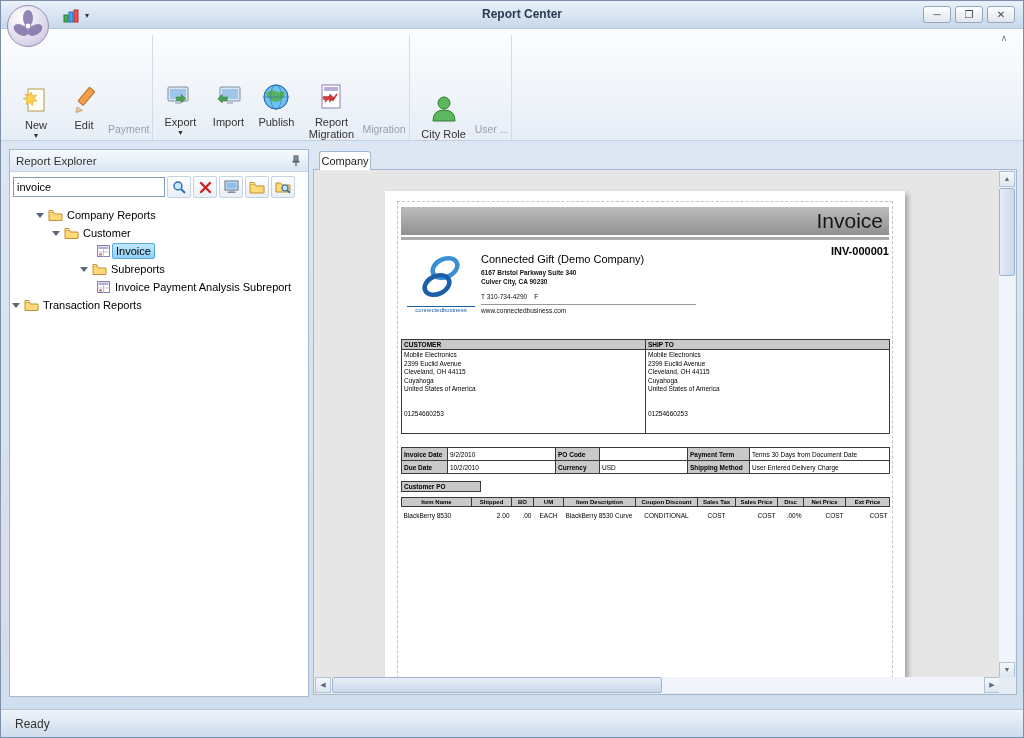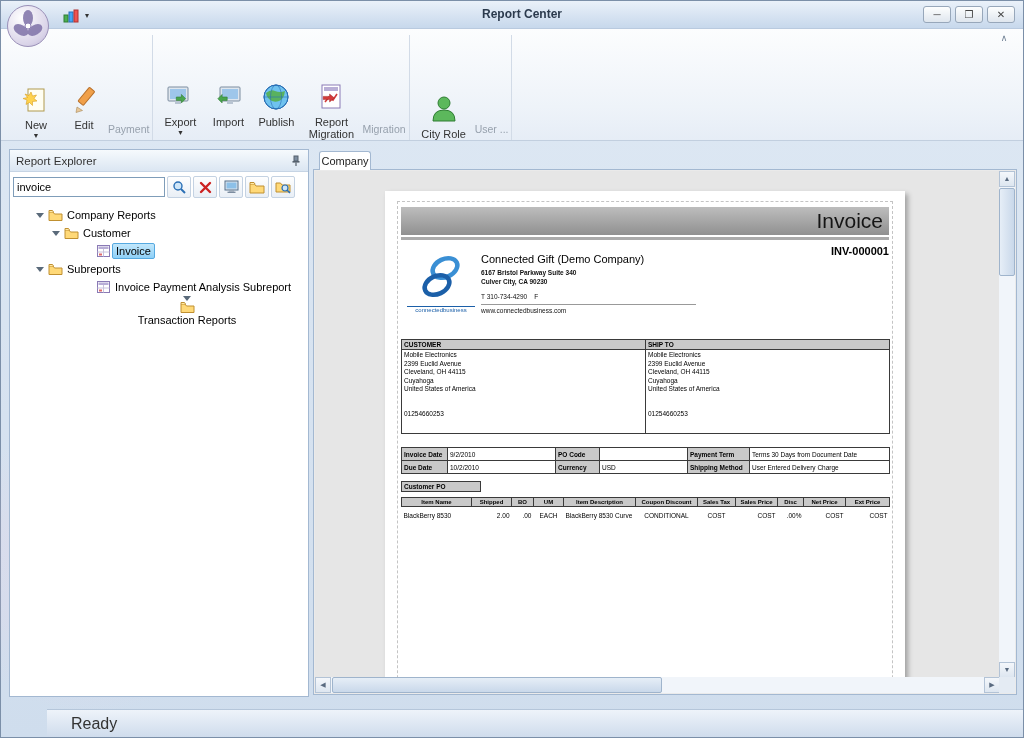--- a/index.html
+++ b/index.html
@@ -121,21 +121,21 @@
 
   #custpo-table { top:290px; width:80px; }
   #items-table { top:306px; }
   #items-table td.ith { background:#c9c9c9; font-weight:bold; font-size:6px; text-align:center; }
   #items-table td.itd { border:none; font-size:6.5px; padding-top:5px; }
   .ta-l { text-align:left; } .ta-r { text-align:right; } .ta-c { text-align:center; }
 
   
   #statusbar { position:absolute; left:0; right:0; bottom:0; height:28px;
     background:linear-gradient(#eef3fa,#cfdcec); border-top:1px solid #b5c6da;
-    font-size:16px; color:#333; display:flex; align-items:center; padding-left:24px; z-index:2;margin-left:46px; }
+    font-size:12px; color:#333; display:flex; align-items:center; padding-left:14px; z-index:2; }
 </style>
 </head>
 <body>
 
 <div id="window">
 
   <div id="titlebar">
     <div id="title-text">Report Center</div>
     <div class="winbtn" id="btn-min">─</div>
     <div class="winbtn" id="btn-max">❐</div>
@@ -331,21 +331,21 @@
               <rect x="0.5" y="0.5" width="12" height="11" fill="#fff" stroke="#8a7ab5"></rect>
               <rect x="1.5" y="1.5" width="10" height="2.5" fill="#b8aed6"></rect>
               <line x1="0.5" y1="7" x2="12.5" y2="7" stroke="#c8c2dc"></line>
               <line x1="6.5" y1="4" x2="6.5" y2="11.5" stroke="#c8c2dc"></line>
               <rect x="2" y="8.5" width="3" height="2" fill="#e06a6a"></rect>
             </svg>
         </span>
         <span class="tlabel selected">Invoice</span>
       </div>
 
-      <div class="tree-row" style="padding-left:24px;">
+      <div class="tree-row" style="padding-left:68px;">
         <span class="expander">
             <span class="tri"></span>
           </span>
         <span class="ticon">
           <svg width="15" height="12" viewBox="0 0 15 12">
               <path d="M1 3 h4 l1.5 2 h7.5 v6.5 H1 z" fill="#ffd978" stroke="#c09030"></path>
               <path d="M1 3 v-1.5 h3.5 l1 1.5" fill="#ffe9a8" stroke="#c09030"></path>
             </svg>
         </span>
         <span class="tlabel">Subreports</span>
@@ -358,21 +358,21 @@
               <rect x="0.5" y="0.5" width="12" height="11" fill="#fff" stroke="#8a7ab5"></rect>
               <rect x="1.5" y="1.5" width="10" height="2.5" fill="#b8aed6"></rect>
               <line x1="0.5" y1="7" x2="12.5" y2="7" stroke="#c8c2dc"></line>
               <line x1="6.5" y1="4" x2="6.5" y2="11.5" stroke="#c8c2dc"></line>
               <rect x="2" y="8.5" width="3" height="2" fill="#e06a6a"></rect>
             </svg>
         </span>
         <span class="tlabel">Invoice Payment Analysis Subreport</span>
       </div>
 
-      <div class="tree-row" style="padding-left:56px;flex-direction:column;">
+      <div class="tree-row" style="">
         <span class="expander">
             <span class="tri"></span>
           </span>
         <span class="ticon">
           <svg width="15" height="12" viewBox="0 0 15 12">
               <path d="M1 3 h4 l1.5 2 h7.5 v6.5 H1 z" fill="#ffd978" stroke="#c09030"></path>
               <path d="M1 3 v-1.5 h3.5 l1 1.5" fill="#ffe9a8" stroke="#c09030"></path>
             </svg>
         </span>
         <span class="tlabel">Transaction Reports</span>

